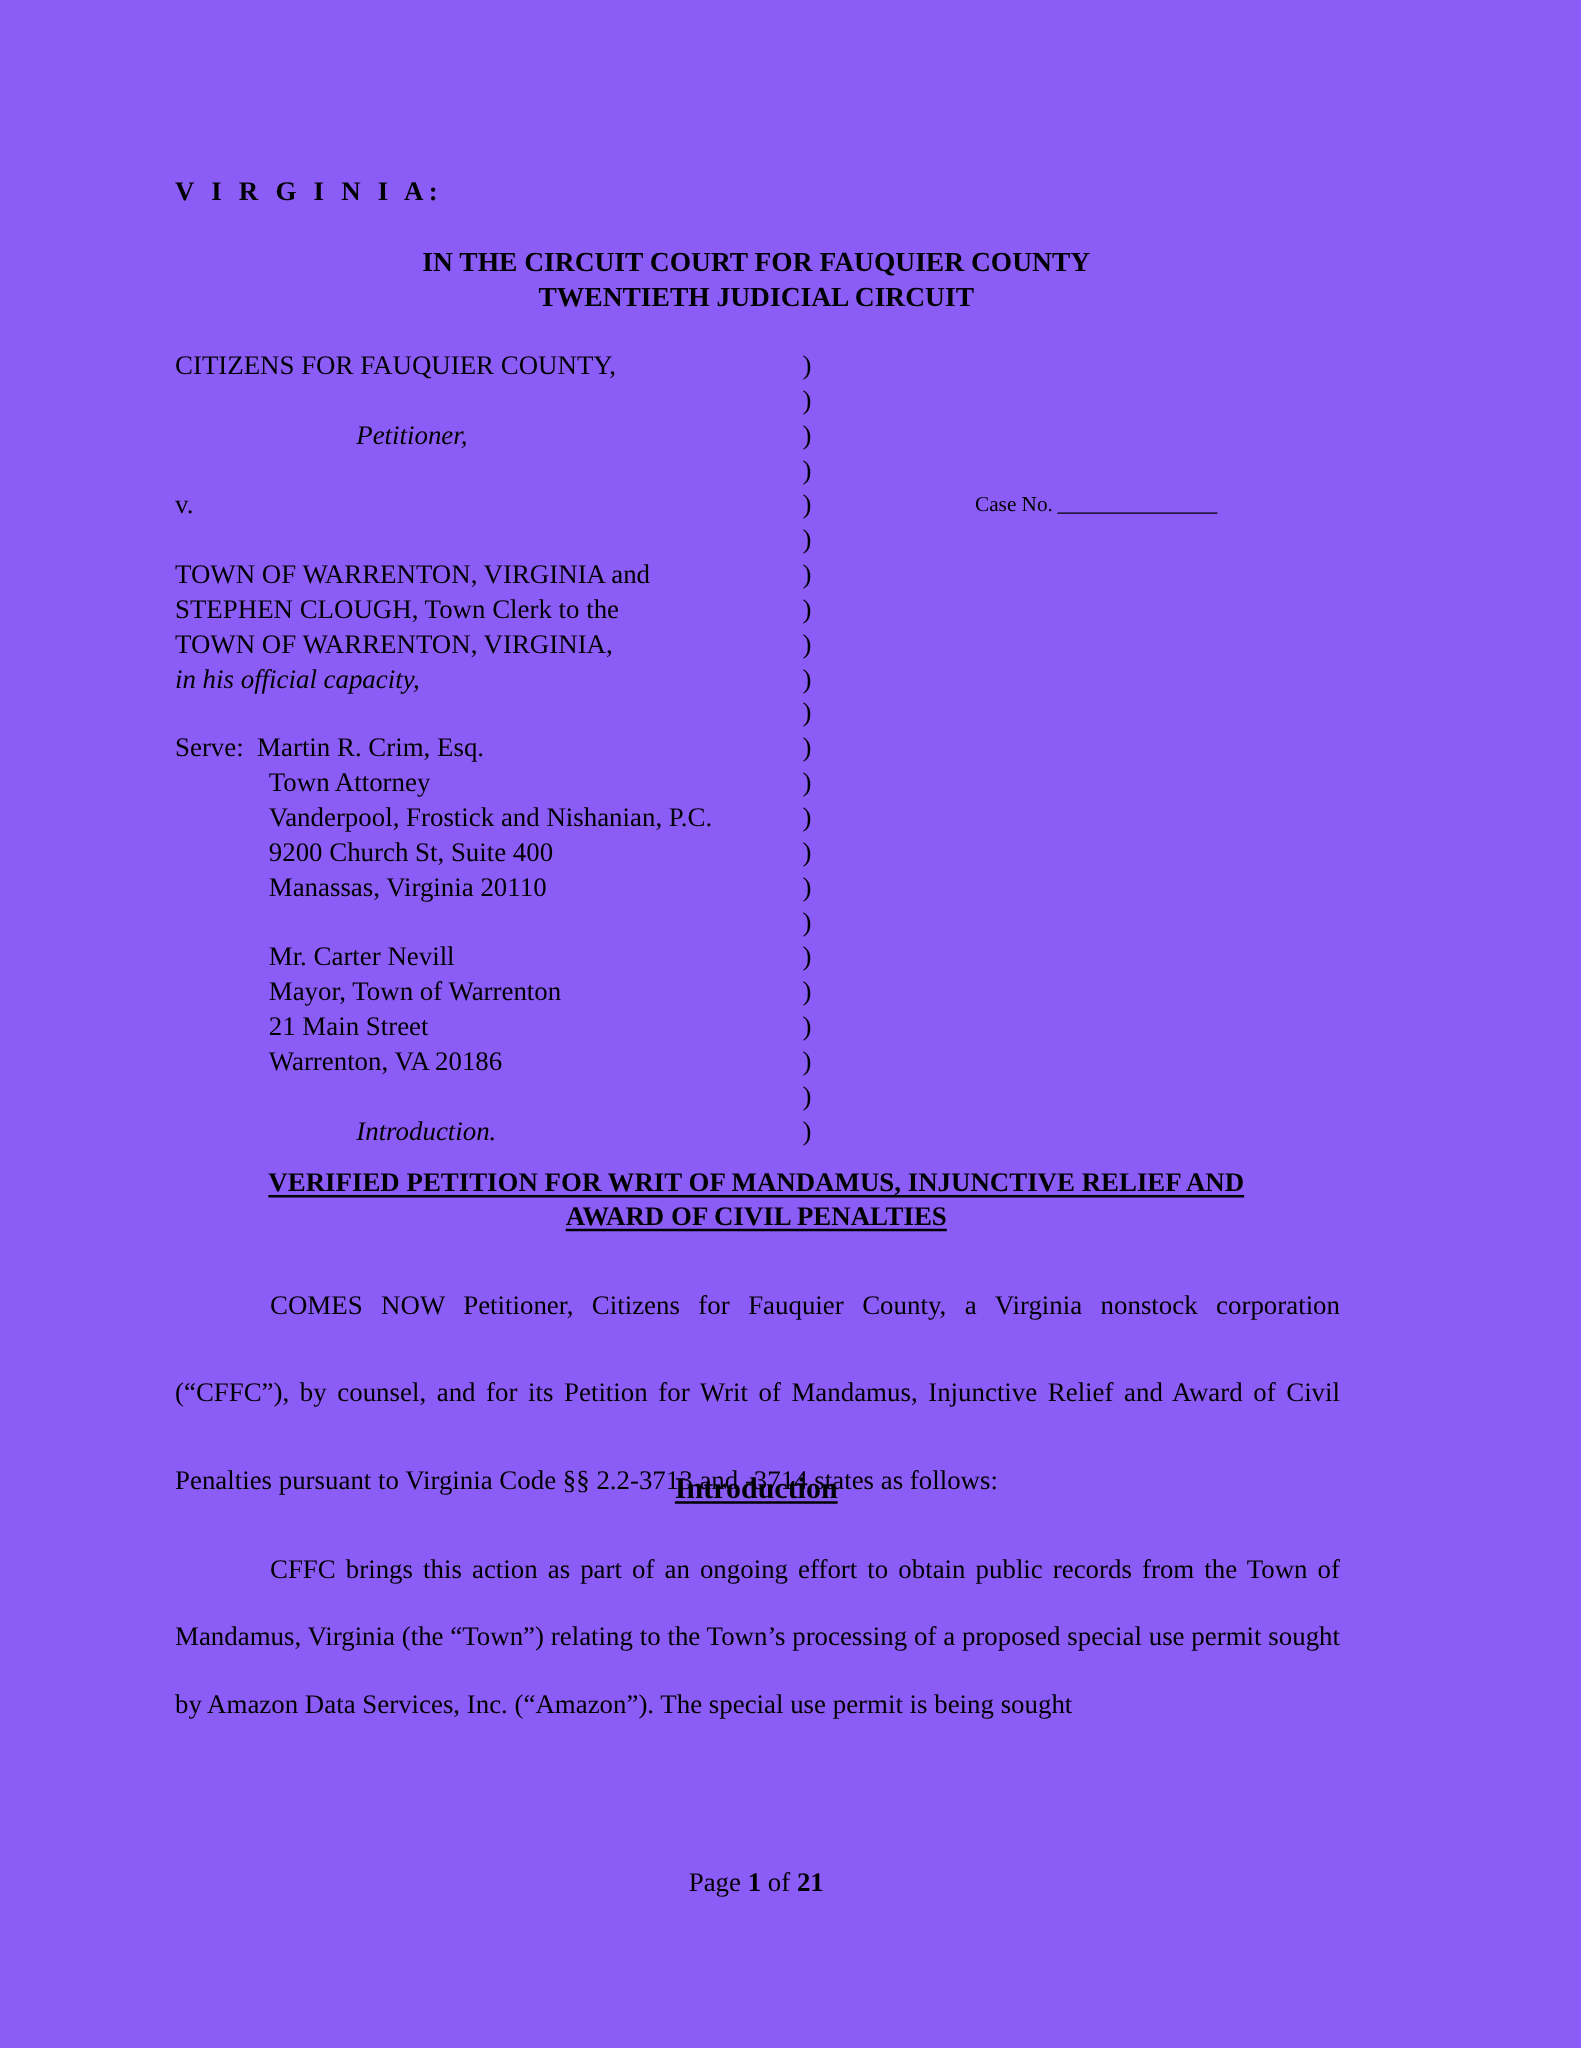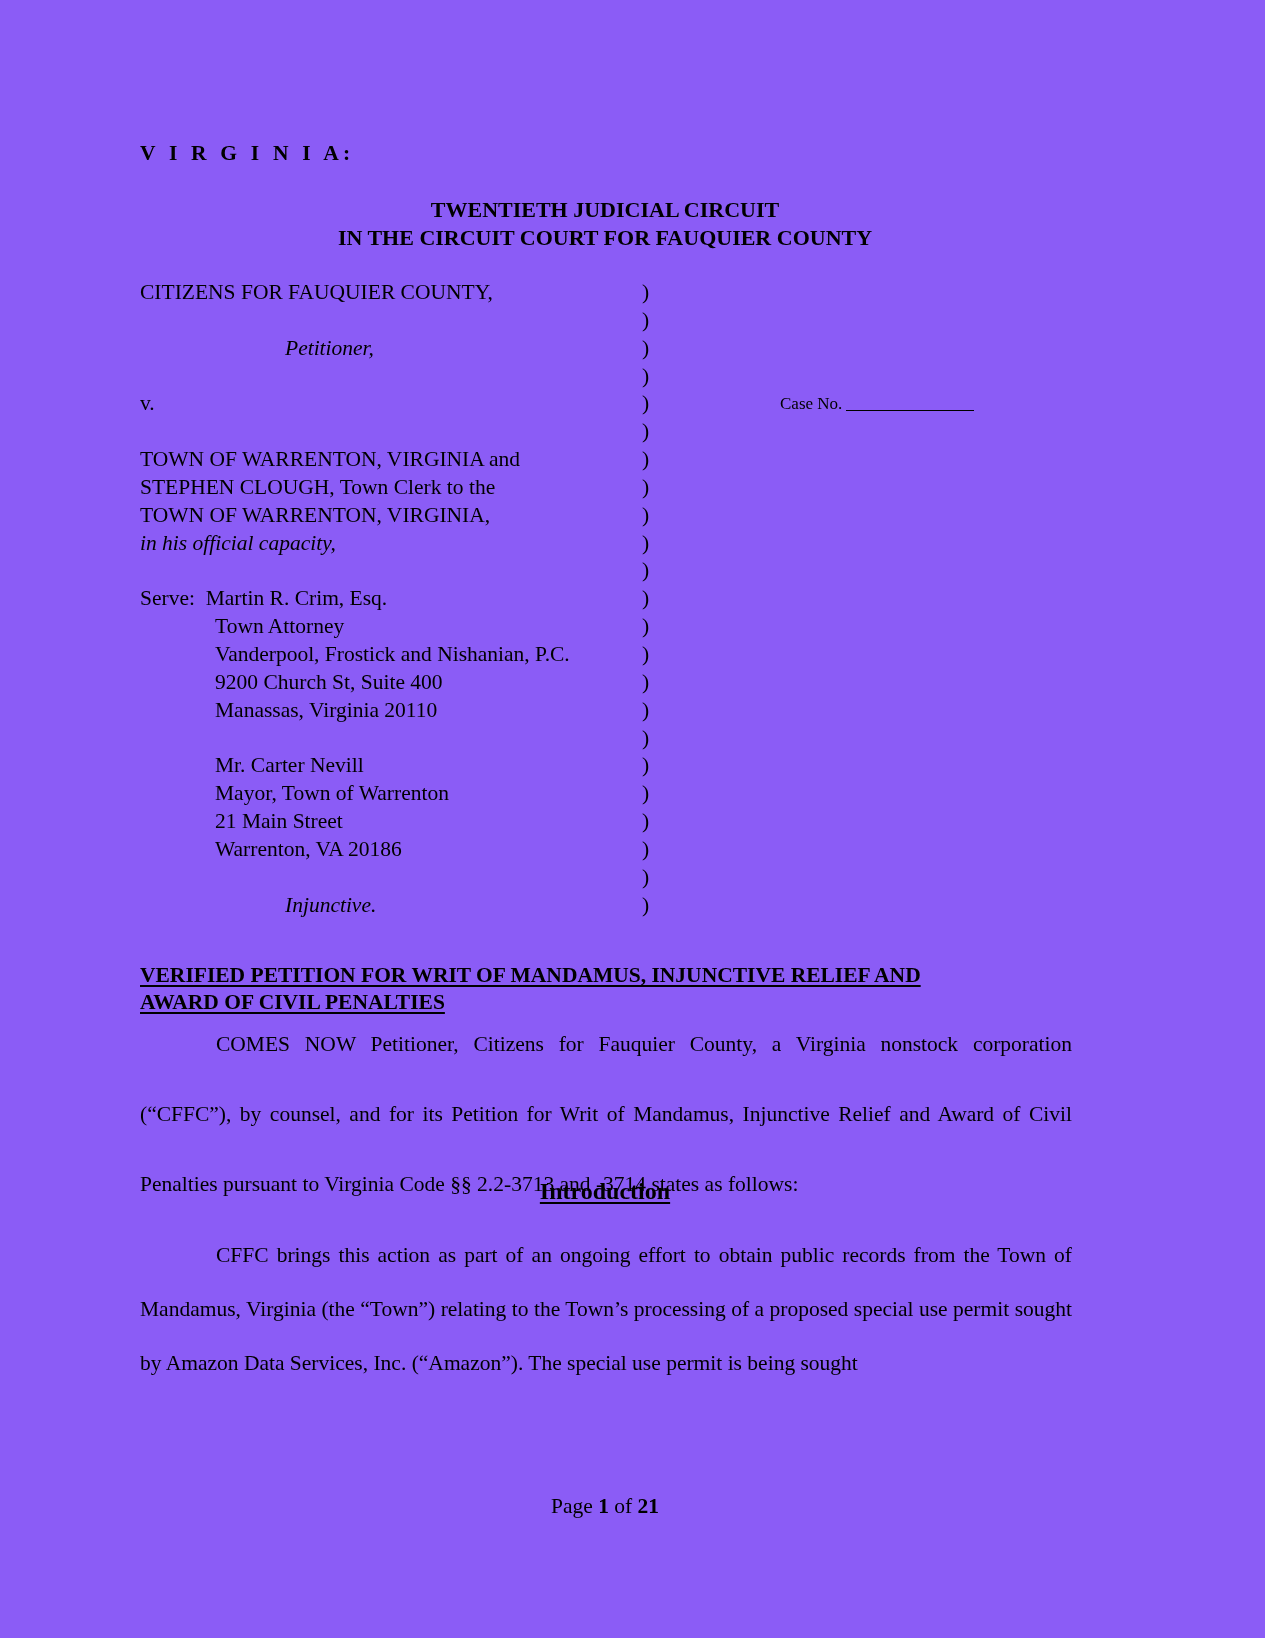--- a/index.html
+++ b/index.html
@@ -96,25 +96,24 @@
   .indent-serve { padding-left: 75px; }
   .indent-resp { padding-left: 145px; }
   .ital { font-style: italic; }
 
   
   .doc-title {
     position: absolute;
     left: 0;
     top: 933px;
     width: 930px;
-    text-align: left;
+    text-align: center;
     font-size: 21.5px;
     font-weight: bold;
     line-height: 1.27;
-    margin-top: 29px;
   }
   .doc-title span {
     text-decoration: underline;
     text-underline-offset: 3px;
   }
 
   
   .body-block {
     position: absolute;
     left: 0;
@@ -170,22 +169,22 @@
 </style>
 </head>
 <body>
 
 <div class="page">
   <div class="content">
 
     <div class="jurisdiction">V I R G I N I A:</div>
 
     <div class="court-heading">
+      <div>IN THE CIRCUIT COURT FOR FAUQUIER COUNTY</div>
       <div>TWENTIETH JUDICIAL CIRCUIT</div>
-      <div>IN THE CIRCUIT COURT FOR FAUQUIER COUNTY</div>
     </div>
 
     <div class="caption">
       <div class="caption-grid">
 
         <div class="cap-left">
           <div class="cap-line">CITIZENS FOR FAUQUIER COUNTY,</div>
           <div class="cap-line blank"></div>
           <div class="cap-line indent-pet ital">Petitioner,</div>
           <div class="cap-line blank"></div>
@@ -200,21 +199,21 @@
           <div class="cap-line indent-serve">Town Attorney</div>
           <div class="cap-line indent-serve">Vanderpool, Frostick and Nishanian, P.C.</div>
           <div class="cap-line indent-serve">9200 Church St, Suite 400</div>
           <div class="cap-line indent-serve">Manassas, Virginia 20110</div>
           <div class="cap-line blank"></div>
           <div class="cap-line indent-serve">Mr. Carter Nevill</div>
           <div class="cap-line indent-serve">Mayor, Town of Warrenton</div>
           <div class="cap-line indent-serve">21 Main Street</div>
           <div class="cap-line indent-serve">Warrenton, VA 20186</div>
           <div class="cap-line blank"></div>
-          <div class="cap-line indent-resp ital">Injunctive.</div>
+          <div class="cap-line indent-resp ital">Introduction.</div>
         </div>
 
         <div class="cap-paren">
           <div>)</div>
           <div>)</div>
           <div>)</div>
           <div>)</div>
           <div>)</div>
           <div>)</div>
           <div>)</div>

